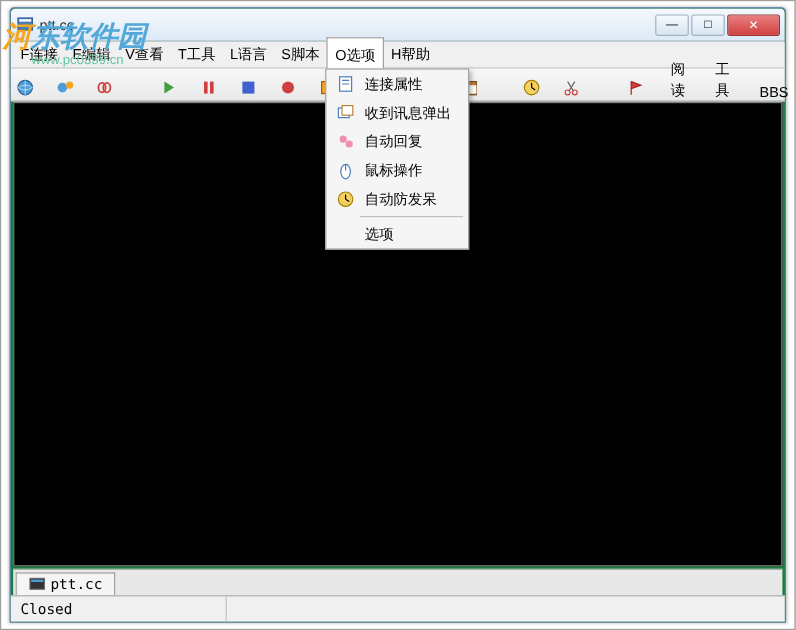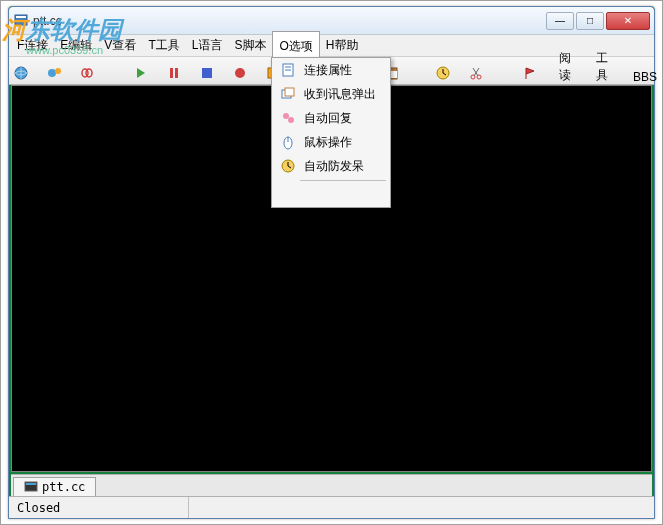--- a/index.html
+++ b/index.html
@@ -224,20 +224,21 @@
             <svg width="16" height="16">
               <circle cx="8" cy="8" r="6" fill="#f5d060" stroke="#a08000"></circle>
               <path d="M8,8 L8,4 M8,8 L11,10" stroke="#000"></path>
             </svg>
           </span>
         <span class="dropdown-label">自动防发呆</span>
       </div>
       <div class="dropdown-sep"></div>
       <div class="dropdown-item">
         <span class="dropdown-icon"></span>
+        <span class="dropdown-label">选项</span>
       </div>
     </div>
 
     <div class="terminal"></div>
 
     <div class="tab-bar">
       <div class="tab">
         <span class="tab-icon">
             <svg width="14" height="14">
               <rect x="1" y="2" width="12" height="9" fill="#333" stroke="#666"></rect>

